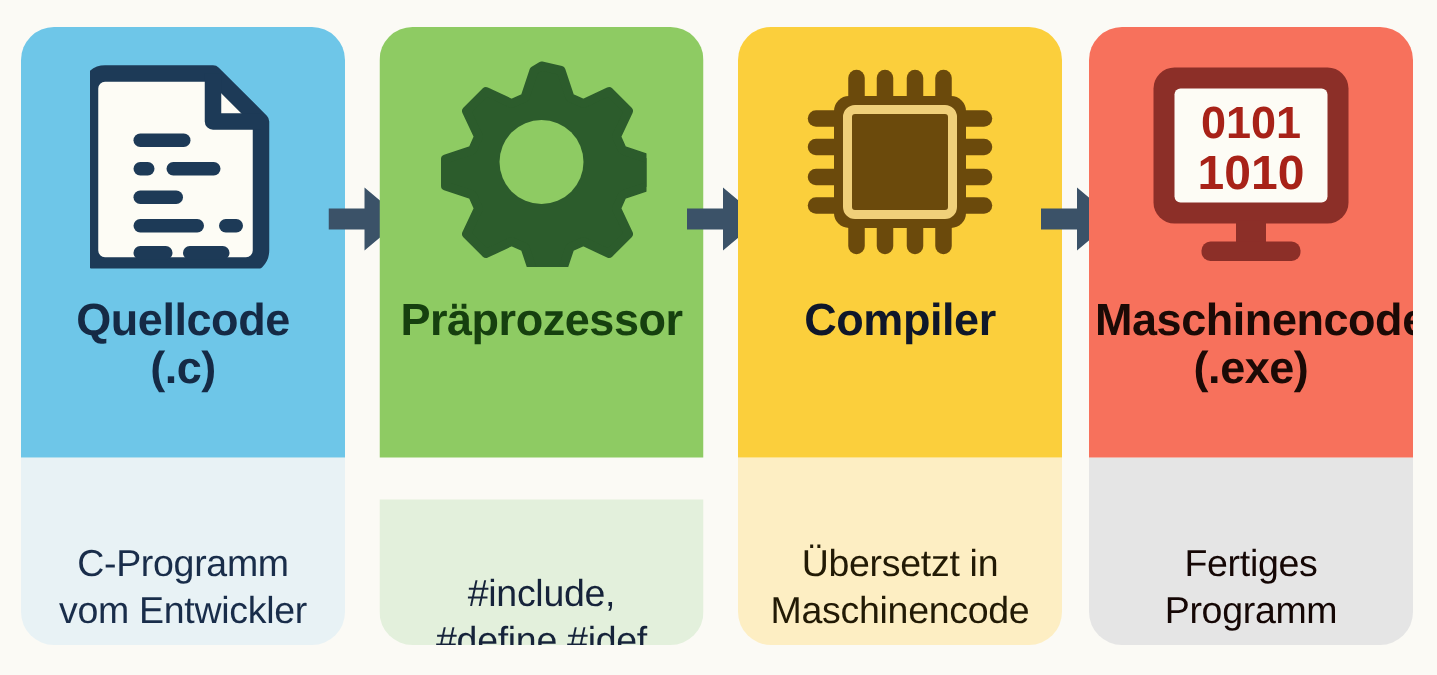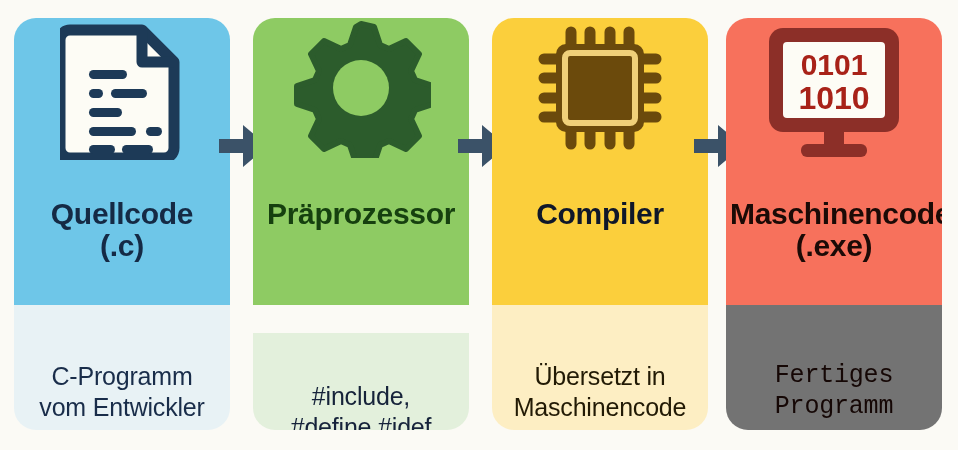--- a/index.html
+++ b/index.html
@@ -60,21 +60,21 @@
   #card-1 .card-top    { background: #8ecb63; }
   #card-1 .card-bottom { background: #e3f0dc; }
   #card-2 .card-top    { background: #fbcf3c; }
   #card-2 .card-bottom { background: #fdeec3; }
   #card-3 .card-top    { background: #f7715c; }
   #card-3 .card-bottom { background: #fadbd2; }
 
   .icon-wrap {
     height: 180px;
     display: flex;
-    align-items: flex-start;
+    align-items: center;
     justify-content: center;
     width: 100%;
   }
 
   .card-title {
     font-size: 30px;
     font-weight: 700;
     line-height: 1.08;
     text-align: center;
     width: 100%;
@@ -216,18 +216,18 @@
           <rect x="8" y="10" width="130" height="104" rx="14" fill="#8c2f28"></rect>
           <rect x="22" y="24" width="102" height="76" rx="4" fill="#fdfcf5"></rect>
           <rect x="63" y="112" width="20" height="22" fill="#8c2f28"></rect>
           <rect x="40" y="126" width="66" height="13" rx="6" fill="#8c2f28"></rect>
           <text x="73" y="57" text-anchor="middle" font-family="'Liberation Sans', sans-serif" font-size="30" font-weight="700" fill="#a82218">0101</text>
           <text x="73" y="91" text-anchor="middle" font-family="'Liberation Sans', sans-serif" font-size="32" font-weight="700" fill="#a82218">1010</text>
         </svg>
       </div>
       <div class="card-title" style="color: rgb(27, 10, 6);"><span>Maschinencode</span><br><span>(.exe)</span></div>
     </div>
-    <div class="card-bottom" style="background: #737373; font-family: Liberation Mono, monospace;">
+    <div class="card-bottom" style="background: #e5e5e5;">
       <div class="card-sub"><span>Fertiges</span><br><span>Programm</span></div>
     </div>
   </div>
 
 </div>
 
 </body></html>

